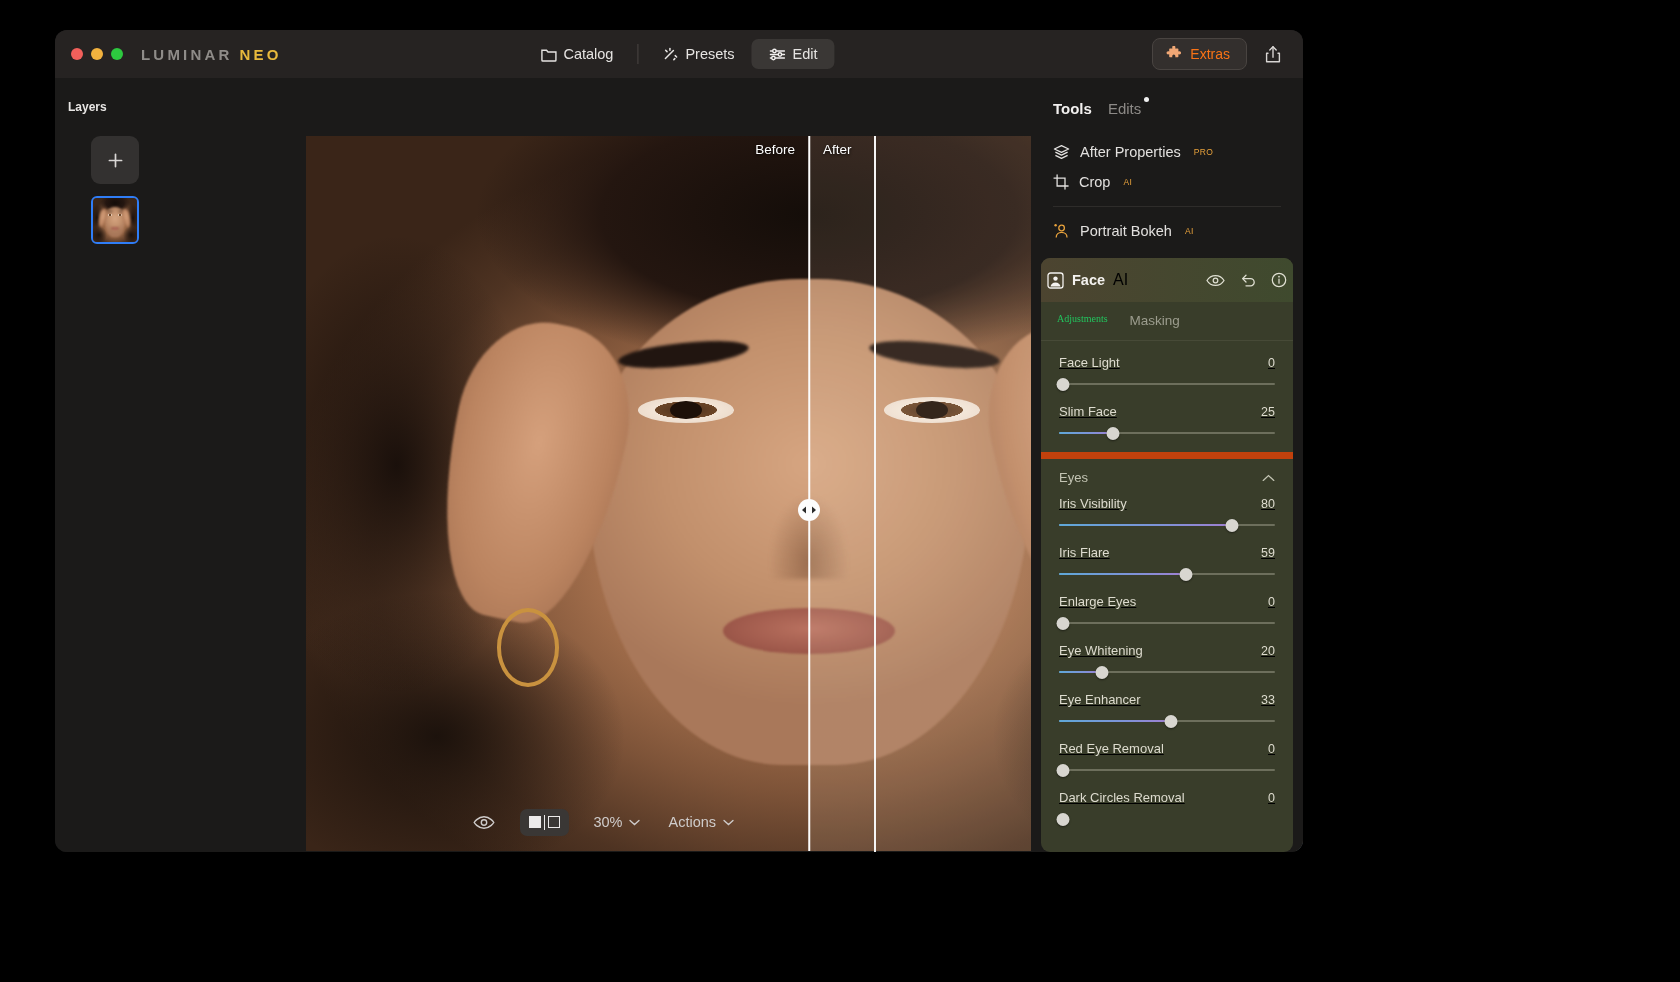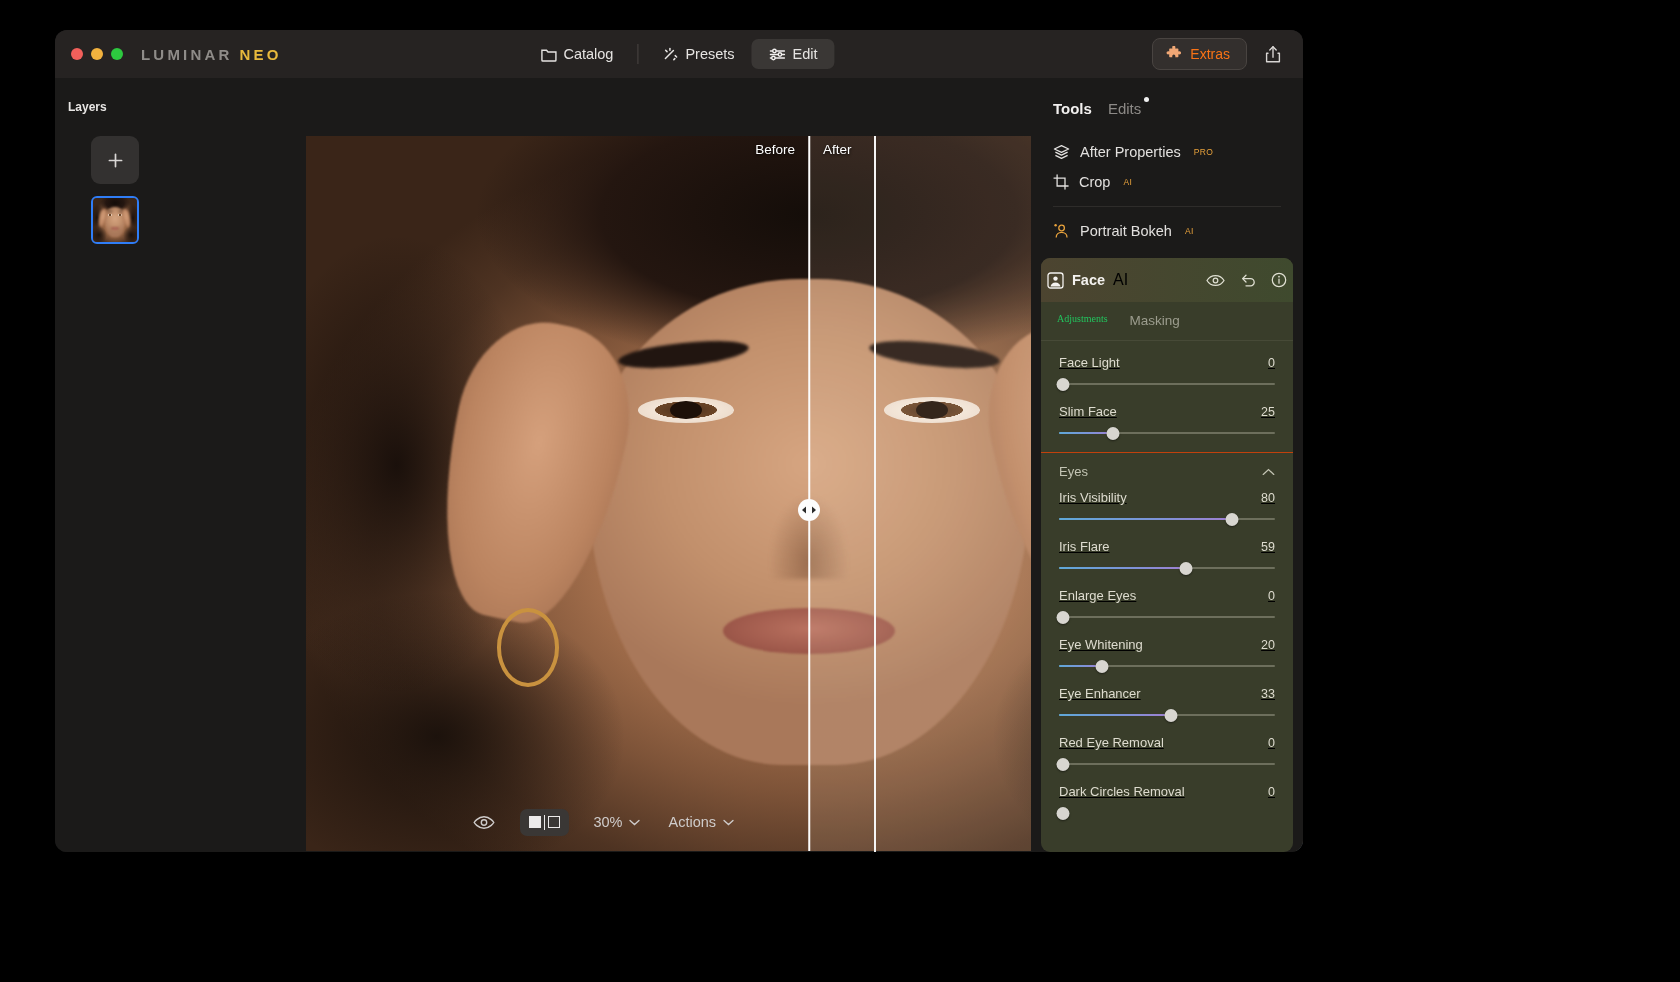--- a/index.html
+++ b/index.html
@@ -399,21 +399,21 @@
     width: 13px; height: 13px;
     border-radius: 50%;
     background: #d8d6d0;
     transform: translateX(-50%);
     box-shadow: 0 1px 2px rgba(0,0,0,.45);
   }
 
   .section-header {
     display: flex; align-items: center; justify-content: space-between;
     padding: 11px 18px;
-    border-top: 1px solid #c2410c;
+    border-top: 7px solid #c2410c;
     cursor: pointer;
   }
   .section-title { color: #c3c4b3; font-size: 13px; }
 
   .iris-row {
     display: flex; align-items: center; gap: 10px;
     padding: 4px 18px 14px 18px;
   }
   .iris-label { color: #dedccf; font-size: 13px; }
   #iris-select {

